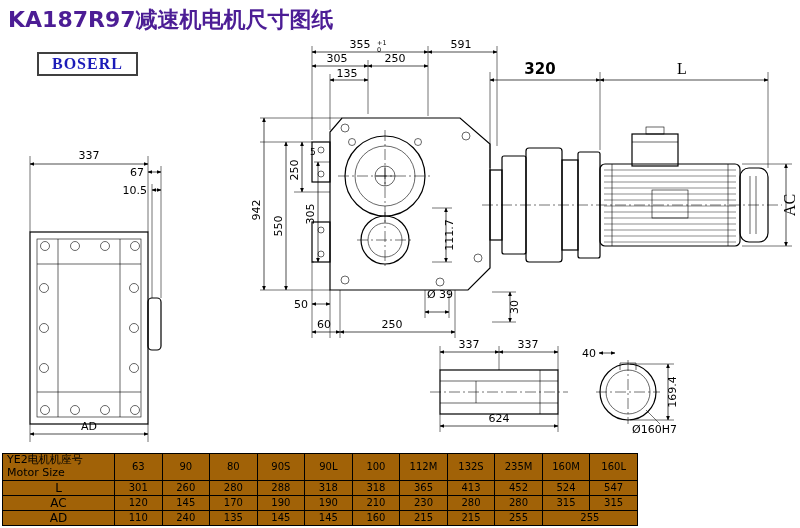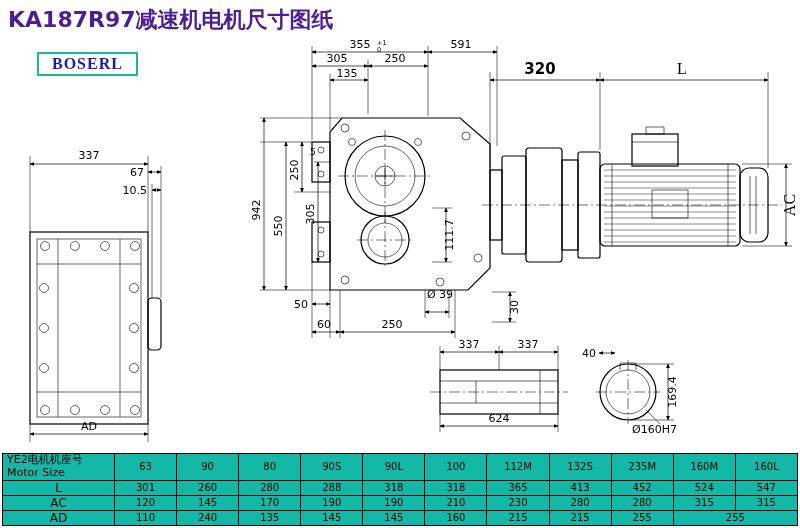--- a/index.html
+++ b/index.html
@@ -1,35 +1,35 @@
 <!DOCTYPE html>
 <html><head>
 <meta charset="utf-8">
 <style>
   html,body{margin:0;padding:0;}
   body{width:800px;height:528px;position:relative;background:#fff;overflow:hidden;
        font-family:"DejaVu Sans",sans-serif;color:#000;}
   .title{position:absolute;left:8px;top:5px;font-size:22px;font-weight:bold;color:#4c1d95;white-space:nowrap;}
-  .logo{position:absolute;left:37px;top:52px;border:2px solid #14b8a6;padding:1px 13px;
+  .logo{position:absolute;left:37px;top:52px;border:2px solid #404040;padding:1px 13px;
         font-family:"Liberation Serif",serif;font-weight:bold;font-size:16px;color:#1b1bb8;letter-spacing:1px;background:#fff;}
   svg{position:absolute;left:0;top:0;}
   .o{fill:none;stroke:#000;stroke-width:1.2;}
   .t{fill:none;stroke:#000;stroke-width:.6;}
   .f{fill:none;stroke:#000;stroke-width:.45;}
   .x{fill:none;stroke:#000;stroke-width:.55;}
   .cl{fill:none;stroke:#000;stroke-width:.55;stroke-dasharray:11 3 2 3;}
   .dm{fill:none;stroke:#000;stroke-width:.7;}
   text{font-family:"DejaVu Sans",sans-serif;font-size:11px;fill:#000;}
   .mid{text-anchor:middle;}
   .end{text-anchor:end;}
   .sm{font-size:9px;}
   .tol{font-size:6.5px;}
   .ser{font-family:"Liberation Serif",serif;font-size:16px;}
   .bd{font-weight:bold;font-size:15px;}
-  table{position:absolute;left:2px;right:2px;bottom:2px;border-collapse:collapse;table-layout:fixed;width:796px;background:#14b8a6;}
+  table{position:absolute;left:2px;right:2px;bottom:2px;border-collapse:collapse;table-layout:fixed;width:636px;background:#a16207;}
   th,td{border:1px solid #000;font-size:10px;font-weight:normal;text-align:center;padding:0;line-height:1.18;}
   th.hc{font-size:11px;text-align:left;padding-left:4px;}
   td.lab{font-size:12px;}
 </style>
 </head>
 <body>
 
 <div class="title">KA187R97减速机电机尺寸图纸</div>
 <div class="logo">BOSERL</div>
 

